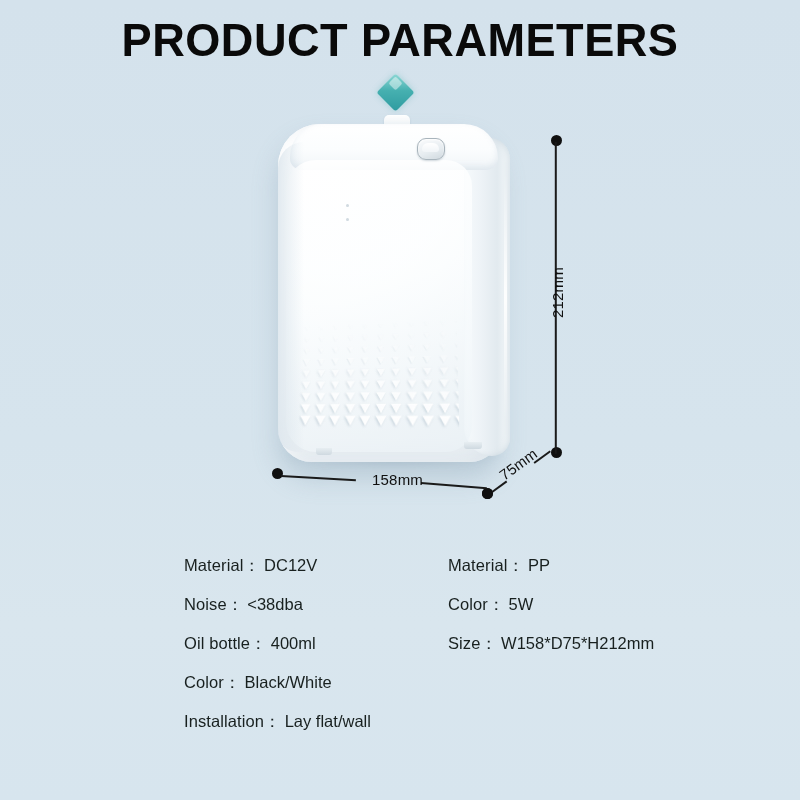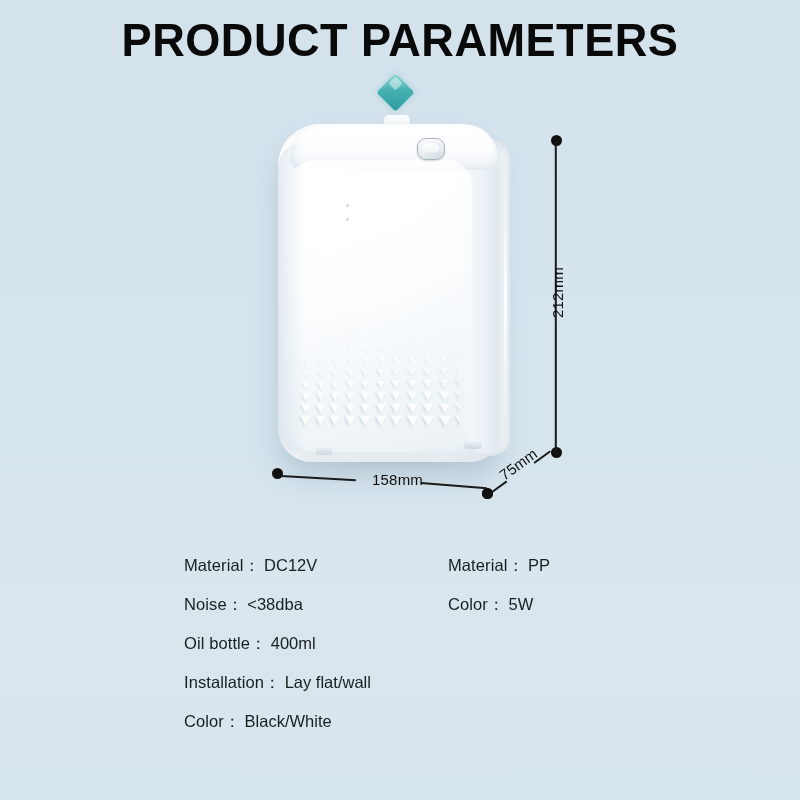--- a/index.html
+++ b/index.html
@@ -338,22 +338,23 @@
   <div class="dim-dot" style="left:482px;top:488px;"></div>
   <div class="dim-line" style="left:492px;top:491px;width:18px;transform:rotate(-36deg);"></div>
   <div class="dim-line" style="left:534px;top:462px;width:20px;transform:rotate(-36deg);"></div>
   <div class="dim-label" style="left:501px;top:468px;transform:rotate(-36deg);transform-origin:0 50%;">75mm</div>
 
   <div class="specs">
     <div class="spec-col left" id="spec-col-left">
         <div class="spec-row"><span class="k">Material：</span><span class="v">DC12V</span></div>
         <div class="spec-row"><span class="k">Noise：</span><span class="v">&lt;38dba</span></div>
         <div class="spec-row"><span class="k">Oil bottle：</span><span class="v">400ml</span></div>
+        <div class="spec-row"><span class="k">Color：</span><span class="v">Black/White</span></div>
         <div class="spec-row"><span class="k">Installation：</span><span class="v">Lay flat/wall</span></div>
-        <div class="spec-row"><span class="k">Color：</span><span class="v">Black/White</span></div>
       </div>
     <div class="spec-col right" id="spec-col-right">
         <div class="spec-row"><span class="k">Material：</span><span class="v">PP</span></div>
         <div class="spec-row"><span class="k">Color：</span><span class="v">5W</span></div>
+        <div class="spec-row"><span class="k">Size：</span><span class="v">W158*D75*H212mm</span></div>
       </div>
   </div>
 
 </div>
 
 </body></html>

